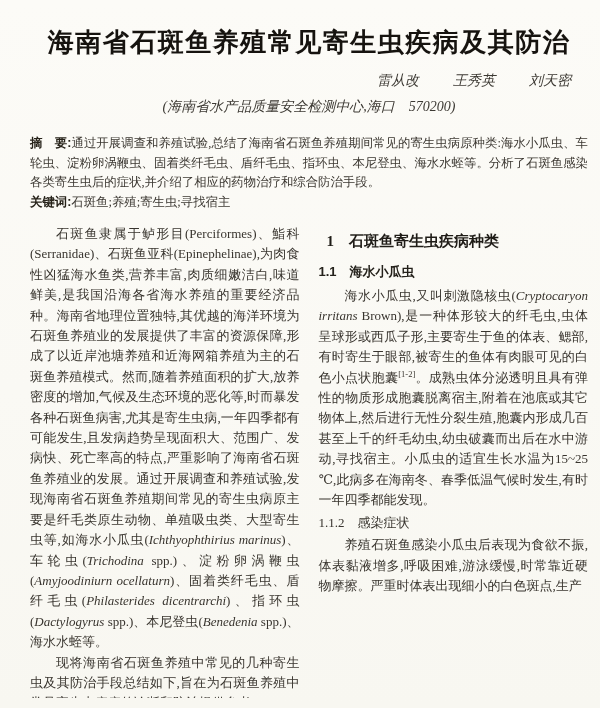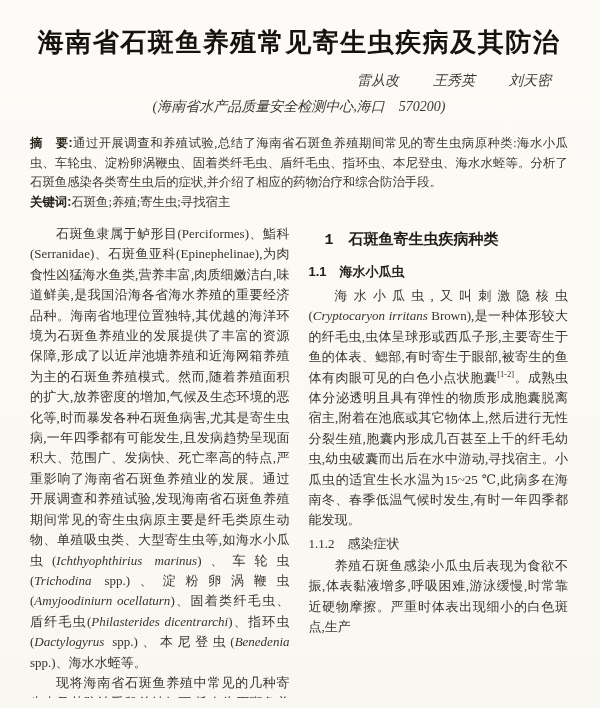--- a/index.html
+++ b/index.html
@@ -2,38 +2,38 @@
 <html lang="zh"><head>
 <meta charset="utf-8">
 <style>
   html,body{margin:0;padding:0;}
   body{
     width:600px;height:708px;overflow:hidden;
     background:#fbfaf5;
     font-family:"Liberation Serif","DejaVu Serif",serif;
     color:#37332d;
   }
-  .page{box-sizing:border-box;width:600px;height:708px;padding:18px 32px 0 30px;
+  .page{box-sizing:border-box;width:600px;height:708px;padding:18px 12px 0 30px;
     background:linear-gradient(180deg,#fcfbf7 0%,#faf9f4 55%,#f8f7f1 100%);}
   .title{
     margin:8px 0 0;text-align:center;
     font-size:26px;line-height:34px;font-weight:700;
     letter-spacing:1.5px;color:#16130f;
   }
   .authors{margin-top:12px;text-align:right;font-size:14px;font-style:italic;color:#3c3933;}
   .authors span{margin:0 17px;}
   .affiliation{margin-top:8px;text-align:center;font-size:14px;font-style:italic;color:#3c3933;}
   .abstract{margin-top:18px;font-size:12.4px;line-height:19.5px;text-align:justify;color:#3b3731;}
   .keywords{font-size:12.4px;line-height:19.5px;color:#3b3731;}
   .lbl{font-weight:700;font-style:normal;font-family:"Liberation Sans","DejaVu Sans",sans-serif;color:#262219;text-align:right;}
   .columns{display:flex;gap:19px;margin-top:12px;height:474px;overflow:hidden;}
   .col{flex:1;min-width:0;font-size:13px;line-height:20.4px;text-align:justify;color:#38342e;}
   .col p{margin:0;text-indent:2em;}
-  .h-sec{font-family:Liberation Mono, monospace;font-weight:700;
-    font-size:15px;line-height:20px;margin:7px 16px 11px;color:#1f1c17;}
+  .h-sec{font-family:Liberation Serif, serif;font-weight:700;
+    font-size:15px;line-height:20px;margin:7px 8px 11px;color:#1f1c17;}
   .h-sub{font-family:"Liberation Sans","DejaVu Sans",sans-serif;font-weight:700;
     font-size:13px;line-height:19px;margin:6px 0 5px;color:#24211b;}
   .h-min{font-weight:400;font-size:13px;line-height:20px;margin:3px 0 2px;color:#38342e;}
   i.lat{font-style:italic;}
   sup.ref{font-size:8.5px;line-height:0;vertical-align:super;letter-spacing:0;}
 </style>
 </head>
 <body>
 
 <div class="page">

